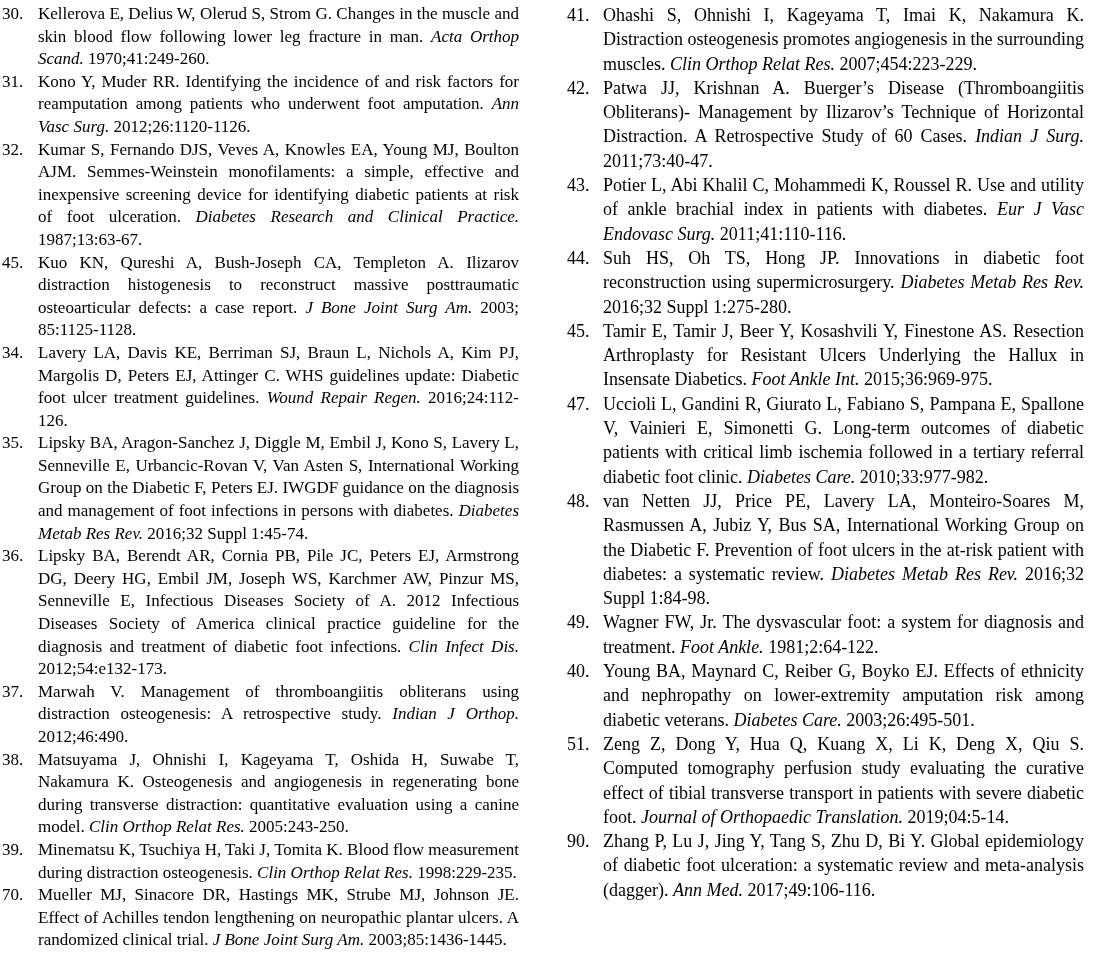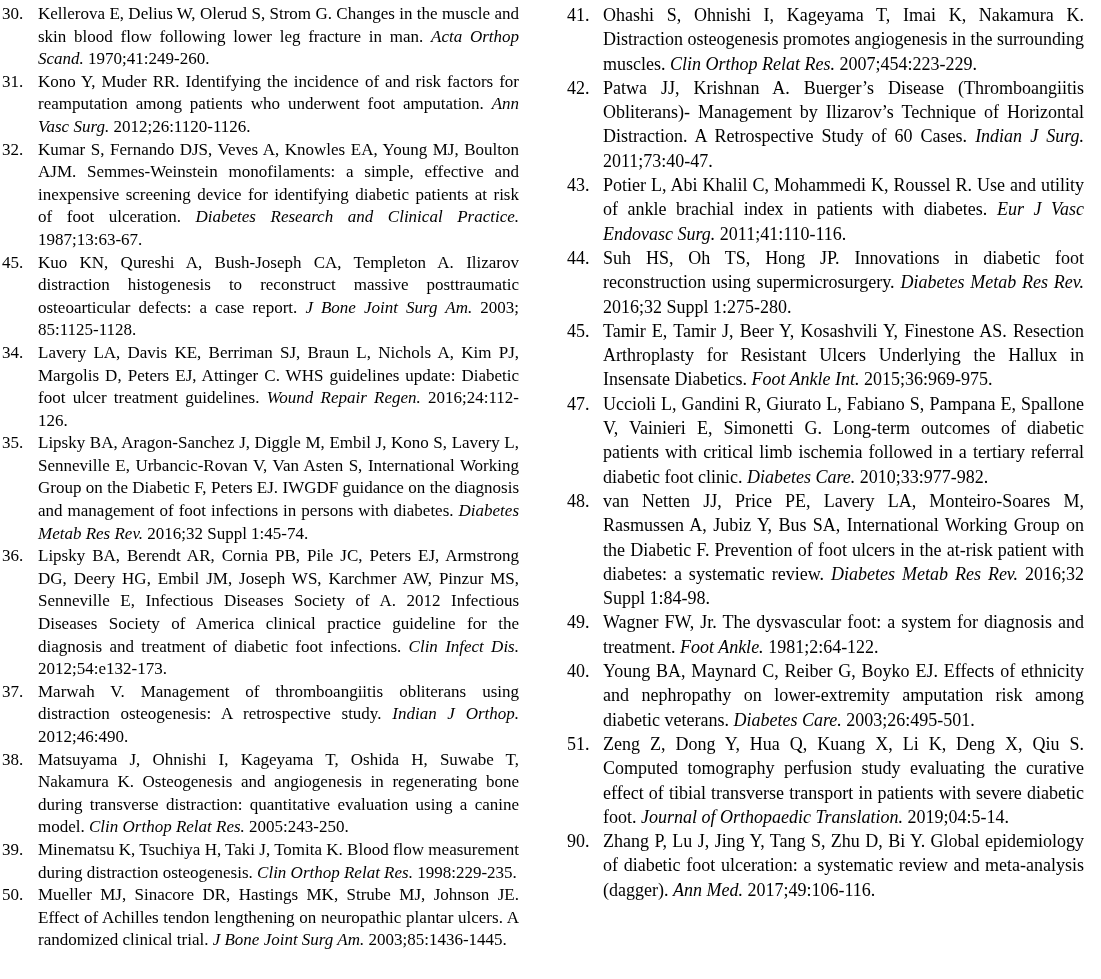--- a/index.html
+++ b/index.html
@@ -61,21 +61,21 @@
   <p class="ref"><span class="num">35.</span><span>Lipsky BA, Aragon-Sanchez J, Diggle M, Embil J, Kono S, Lavery L, Senneville E, Urbancic-Rovan V, Van Asten S, International Working Group on the Diabetic F, Peters EJ. IWGDF guidance on the diagnosis and management of foot infections in persons with diabetes.</span> <span class="journal">Diabetes Metab Res Rev.</span> <span>2016;32 Suppl 1:45-74.</span></p>
 
   <p class="ref"><span class="num">36.</span><span>Lipsky BA, Berendt AR, Cornia PB, Pile JC, Peters EJ, Armstrong DG, Deery HG, Embil JM, Joseph WS, Karchmer AW, Pinzur MS, Senneville E, Infectious Diseases Society of A. 2012 Infectious Diseases Society of America clinical practice guideline for the diagnosis and treatment of diabetic foot infections.</span> <span class="journal">Clin Infect Dis.</span> <span>2012;54:e132-173.</span></p>
 
   <p class="ref"><span class="num">37.</span><span>Marwah V. Management of thromboangiitis obliterans using distraction osteogenesis: A retrospective study.</span> <span class="journal">Indian J Orthop.</span> <span>2012;46:490.</span></p>
 
   <p class="ref"><span class="num">38.</span><span>Matsuyama J, Ohnishi I, Kageyama T, Oshida H, Suwabe T, Nakamura K. Osteogenesis and angiogenesis in regenerating bone during transverse distraction: quantitative evaluation using a canine model.</span> <span class="journal">Clin Orthop Relat Res.</span> <span>2005:243-250.</span></p>
 
   <p class="ref"><span class="num">39.</span><span>Minematsu K, Tsuchiya H, Taki J, Tomita K. Blood flow measurement during distraction osteogenesis.</span> <span class="journal">Clin Orthop Relat Res.</span> <span>1998:229-235.</span></p>
 
-  <p class="ref"><span class="num">50.</span><span>Mueller MJ, Sinacore DR, Hastings MK, Strube MJ, Johnson JE. Effect of Achilles tendon lengthening on neuropathic plantar ulcers. A randomized clinical trial.</span> <span class="journal">J Bone Joint Surg Am.</span> <span>2003;85:1436-1445.</span></p>
+  <p class="ref"><span class="num">70.</span><span>Mueller MJ, Sinacore DR, Hastings MK, Strube MJ, Johnson JE. Effect of Achilles tendon lengthening on neuropathic plantar ulcers. A randomized clinical trial.</span> <span class="journal">J Bone Joint Surg Am.</span> <span>2003;85:1436-1445.</span></p>
 </div>
   <div class="col col-right">
   <p class="ref"><span class="num">41.</span><span>Ohashi S, Ohnishi I, Kageyama T, Imai K, Nakamura K. Distraction osteogenesis promotes angiogenesis in the surrounding muscles.</span> <span class="journal">Clin Orthop Relat Res.</span> <span>2007;454:223-229.</span></p>
 
   <p class="ref"><span class="num">42.</span><span>Patwa JJ, Krishnan A. Buerger’s Disease (Thromboangiitis Obliterans)- Management by Ilizarov’s Technique of Horizontal Distraction. A Retrospective Study of 60 Cases.</span> <span class="journal">Indian J Surg.</span> <span>2011;73:40-47.</span></p>
 
   <p class="ref"><span class="num">43.</span><span>Potier L, Abi Khalil C, Mohammedi K, Roussel R. Use and utility of ankle brachial index in patients with diabetes.</span> <span class="journal">Eur J Vasc Endovasc Surg.</span> <span>2011;41:110-116.</span></p>
 
   <p class="ref"><span class="num">44.</span><span>Suh HS, Oh TS, Hong JP. Innovations in diabetic foot reconstruction using supermicrosurgery.</span> <span class="journal">Diabetes Metab Res Rev.</span> <span>2016;32 Suppl 1:275-280.</span></p>
 

